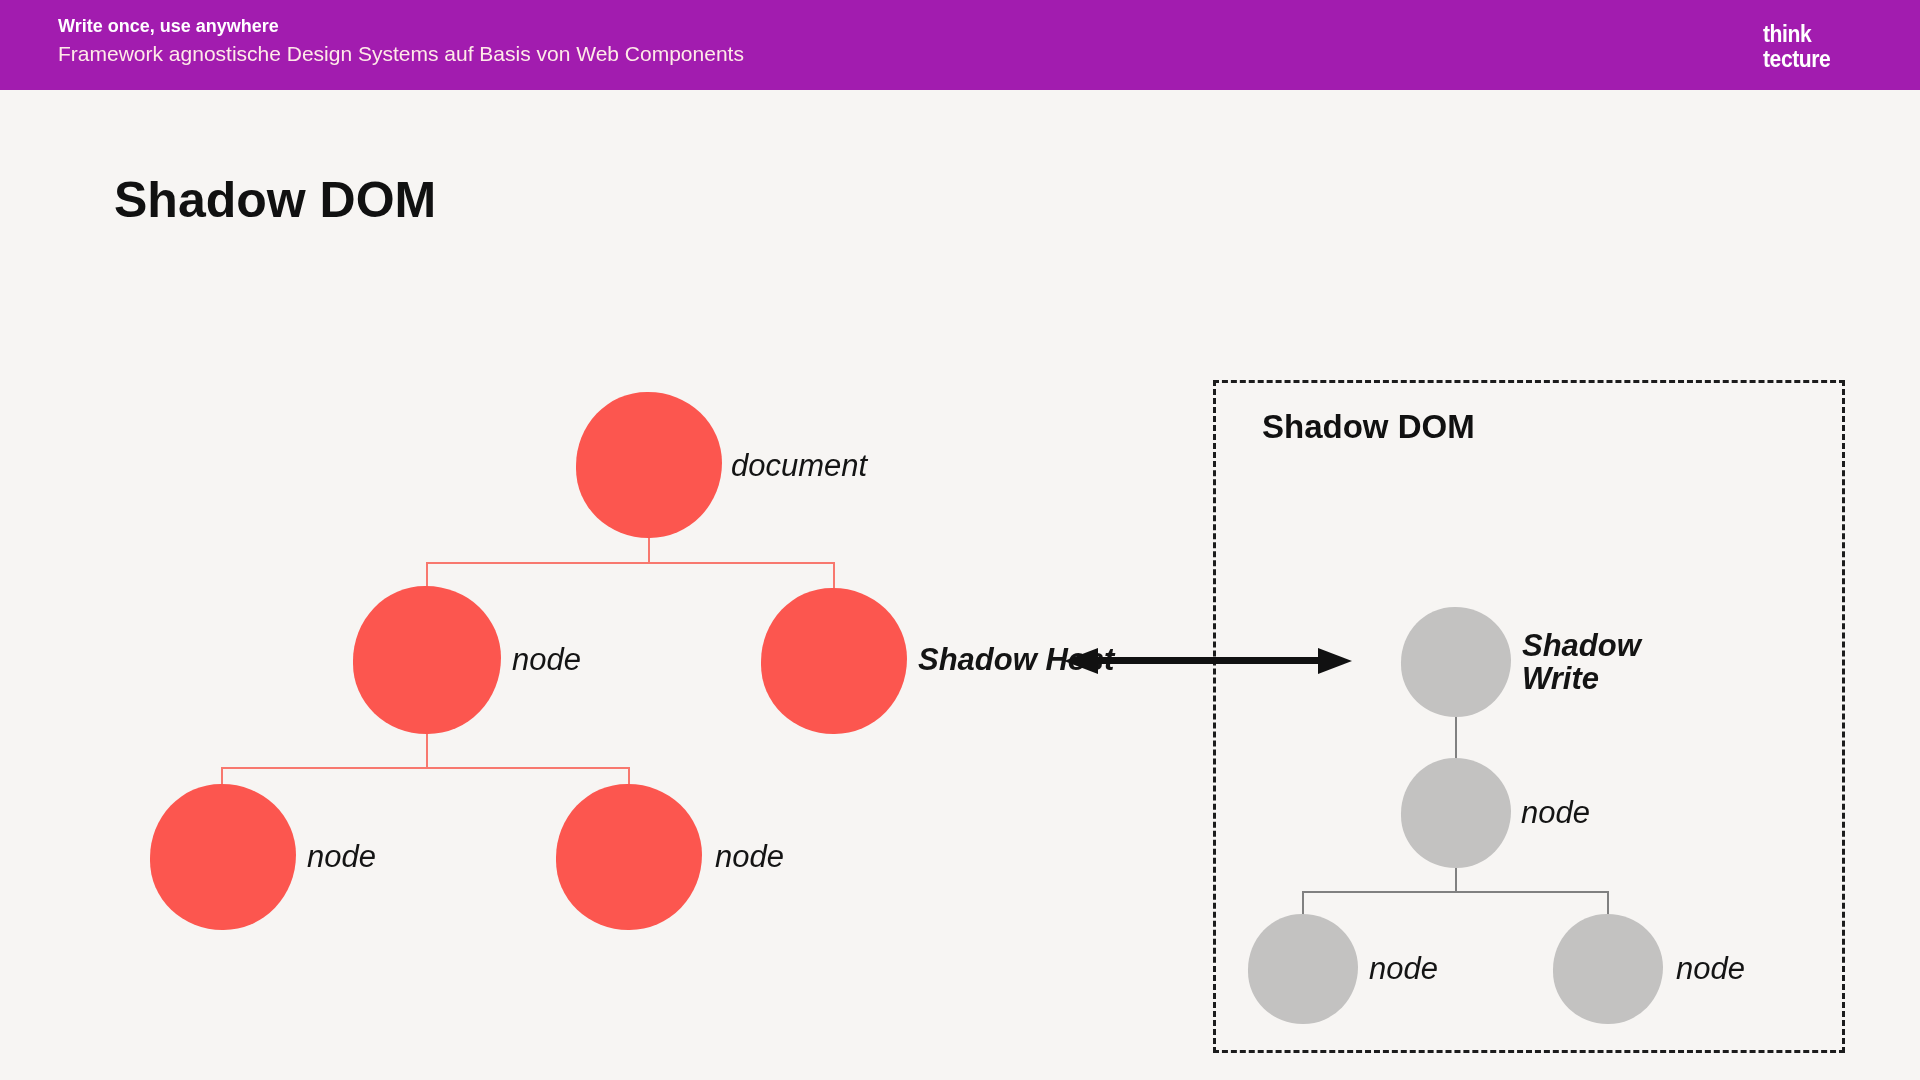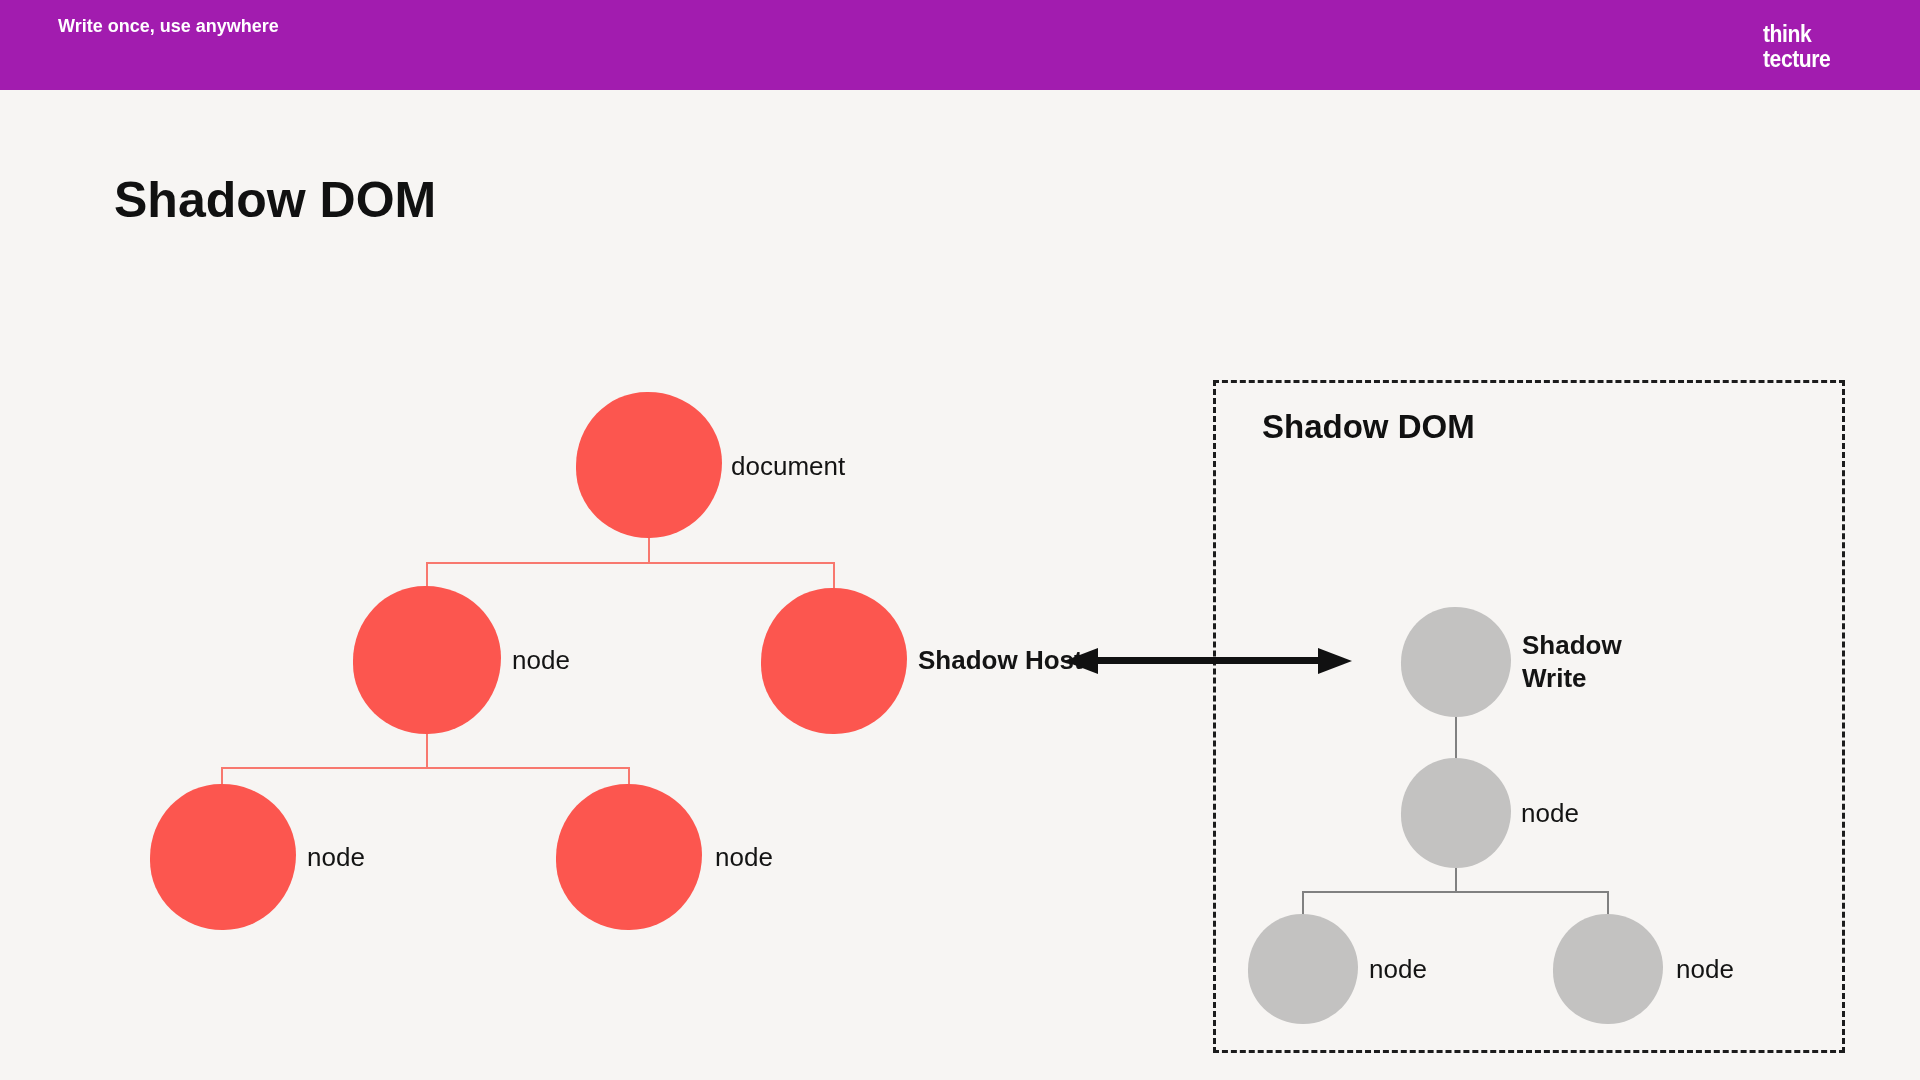--- a/index.html
+++ b/index.html
@@ -21,41 +21,42 @@
   .circle { position:absolute; border-radius:49% 51% 50% 50% / 51% 49% 52% 48%; }
   .circle.red { background:#fc564f; }
   .circle.gray { background:#c3c2c1; }
 
   
   .conn { position:absolute; }
   .conn.red-c { background:#f8786e; }
   .conn.gray-c { background:#808080; }
 
   
-  .lbl { position:absolute; font-size:26px; line-height:34px; color:#141414; white-space:nowrap; }
+  .lbl { position:absolute; font-size:31px; line-height:34px; color:#141414; white-space:nowrap;font-style:italic; }
   .lbl.bold { font-weight:bold; }
   .lbl.wrap { white-space:normal; width:130px; line-height:33px; }
 
   
   .arrow-shaft { position:absolute; left:1094px; top:657px; width:230px; height:7px; background:#111; z-index:3; }
   .arrow-head { position:absolute; width:0; height:0; border-top:13px solid transparent; border-bottom:13px solid transparent; z-index:3; }
   .arrow-head.left  { left:1064px; top:648px; border-right:34px solid #111; }
   .arrow-head.right { left:1318px; top:648px; border-left:34px solid #111; }
 
   
   .panel { position:absolute; left:1213px; top:380px; width:632px; height:673px; border:3px dashed #1c1c1c; background:transparent; }
   .panel-title { position:absolute; left:1262px; top:408px; font-size:33px; line-height:38px; font-weight:bold; color:#111; white-space:nowrap; }
 </style>
 </head>
 <body>
 
 <div class="slide">
 
   <div class="topbar">
     <div class="topbar-title">Write once, use anywhere</div>
+    <div class="topbar-subtitle">Framework agnostische Design Systems auf Basis von Web Components</div>
     <div class="logo">
       <span>think</span>
       <span>tecture</span>
     </div>
   </div>
 
   <div class="slide-title">Shadow DOM</div>
 
   <div class="conn red-c" style="left:648px;top:538px;width:2px;height:26px"></div>
   <div class="conn red-c" style="left:426px;top:562px;width:409px;height:2px"></div>

